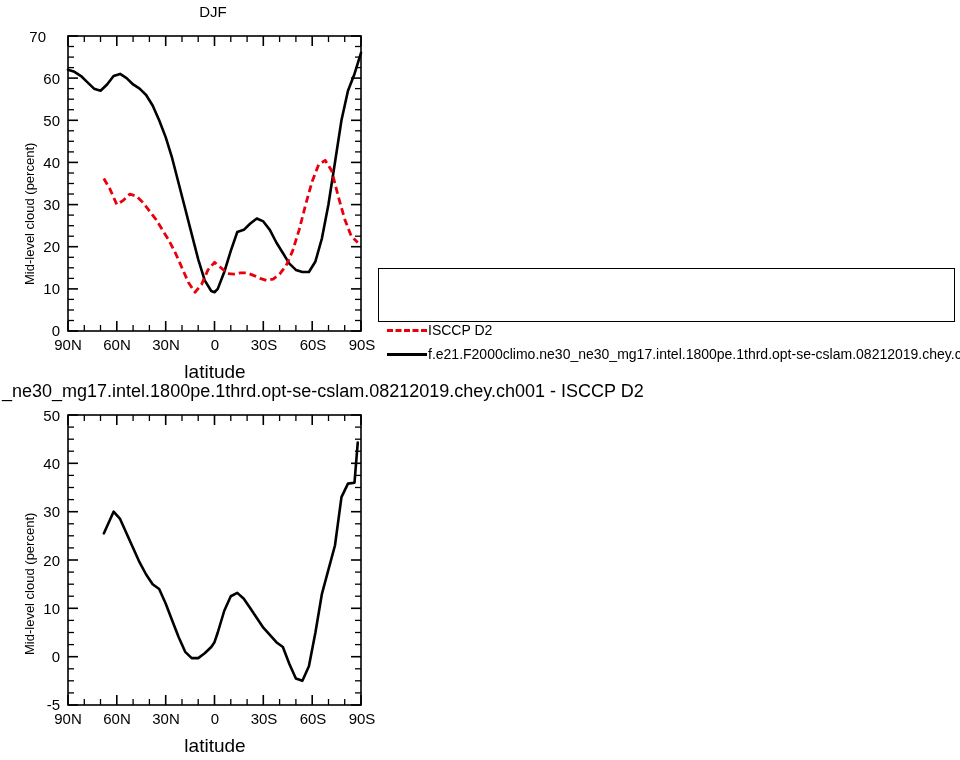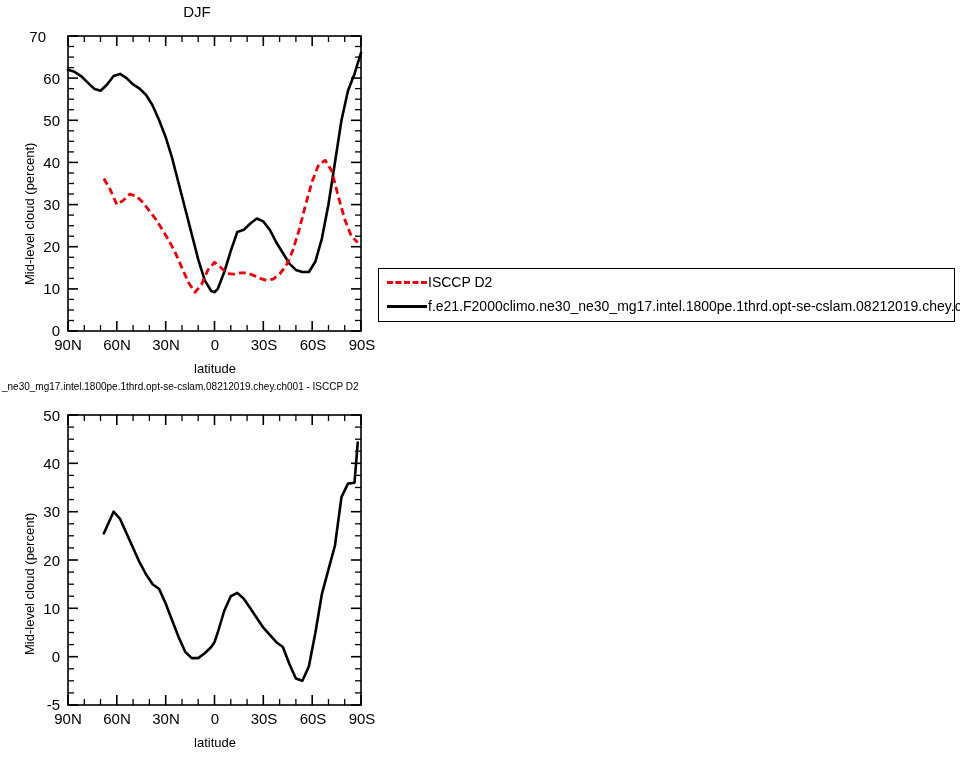--- a/index.html
+++ b/index.html
@@ -20,21 +20,21 @@
   }
   .chart-title {
     position: absolute;
     font-size: 15px;
     color: #000;
     white-space: nowrap;
     text-align: center;
   }
   .axis-title-x {
     position: absolute;
-    font-size: 13px;
+    font-size: 19px;
     white-space: nowrap;
     text-align: center;
   }
   .axis-title-y {
     position: absolute;
     font-size: 13px;
     white-space: nowrap;
     transform-origin: left top;
     transform: rotate(-90deg);
   }
@@ -45,34 +45,35 @@
     white-space: nowrap;
   }
   .tick-label-x {
     position: absolute;
     font-size: 15px;
     text-align: center;
     white-space: nowrap;
   }
   .subtitle {
     position: absolute;
-    font-size: 10px;
+    font-size: 18px;
     white-space: nowrap;
   }
   .legend-box {
     position: absolute;
     border: 1.4px solid #000;
     background: #fff;
     box-sizing: border-box;
   }
   .legend-row {
     position: absolute;
     display: flex;
     align-items: center;
     white-space: nowrap;
+    margin-top: 48px;
   }
   .legend-swatch {
     width: 40px;
     height: 0;
     margin-right: 1px;
     flex: none;
   }
   .legend-swatch.solid {
     border-top: 3px solid #000;
   }
@@ -86,21 +87,21 @@
   svg {
     display: block;
     overflow: visible;
   }
 </style>
 </head>
 <body>
 
 <div class="panel" style="left:0; top:0; width:380px; height:400px;">
 
-  <div class="chart-title" style="left:147px; top:3px; width:100px;">DJF</div>
+  <div class="chart-title" style="left:163px; top:3px; width:100px;">DJF</div>
 
   <div class="axis-title-y" style="left:22px; top:285px;">Mid-level cloud (percent)</div>
 
   <div class="axis-title-x" style="left:175px; top:361px; width:80px;">latitude</div>
 
   <div class="tick-label-y" style="left:4px; top:28px; width:42px;">70</div>
   <div class="tick-label-y" style="left:18px; top:70px; width:42px;">60</div>
   <div class="tick-label-y" style="left:18px; top:112px; width:42px;">50</div>
   <div class="tick-label-y" style="left:18px; top:154px; width:42px;">40</div>
   <div class="tick-label-y" style="left:18px; top:196px; width:42px;">30</div>

